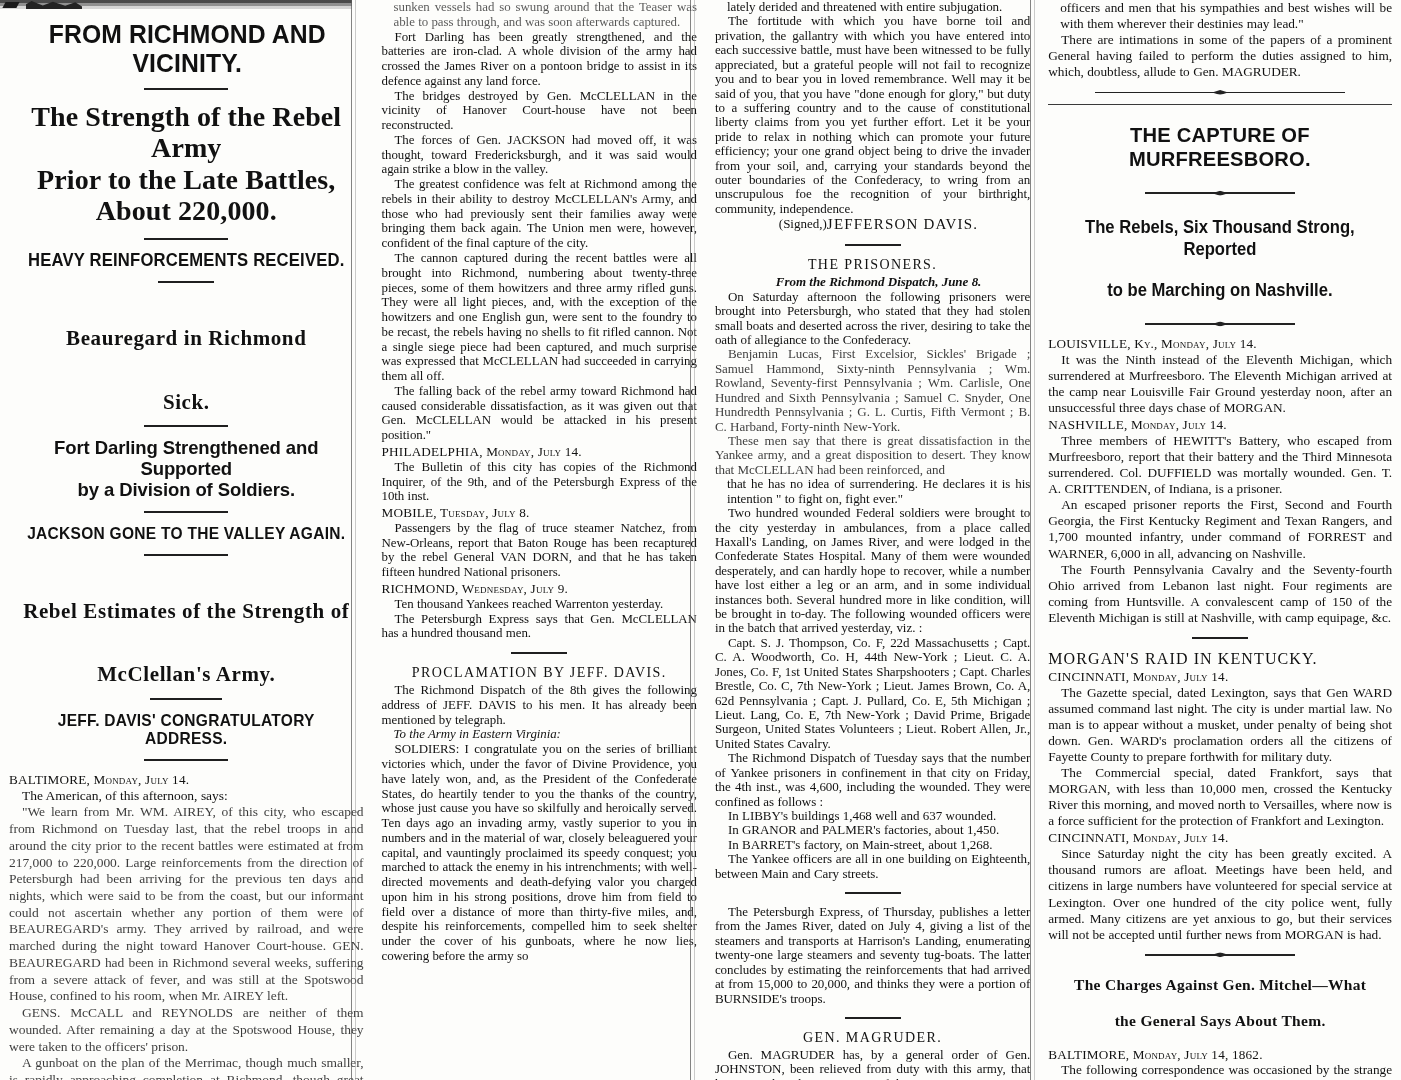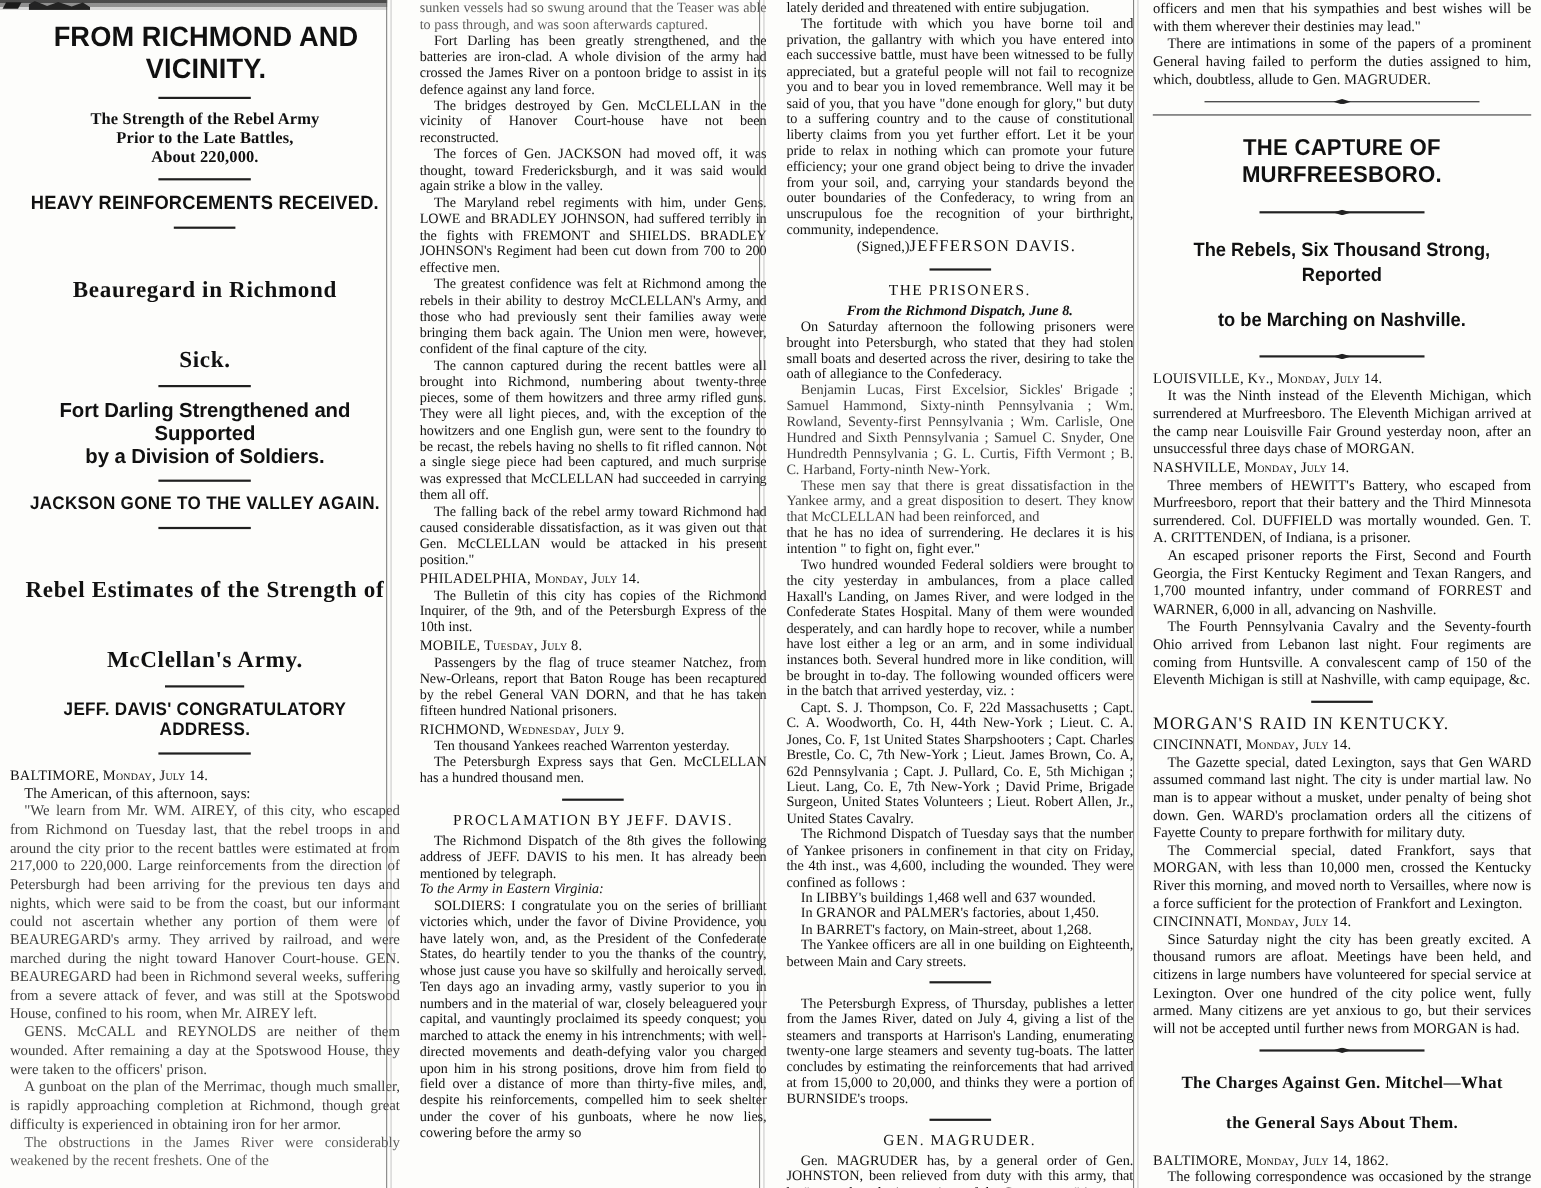--- a/index.html
+++ b/index.html
@@ -65,21 +65,21 @@
   .hd-main{
     font-family:"Liberation Sans", sans-serif;
     font-size:25.5px;
     letter-spacing:.1px;
     transform:scaleX(.97);
     margin:4px 0 0 0;
     padding-left:2px;
   }
   .hd-serif-lg{
     font-family:"Liberation Serif", serif;
-    font-size:15px;
+    font-size:28px;
     font-weight:bold;
     letter-spacing:.1px;
   }
   .hd-sans-md{
     font-family:"Liberation Sans", sans-serif;
     font-size:18.5px;
     letter-spacing:-.1px;
   }
   .hd-slab{
     font-family:"Liberation Serif", serif;
@@ -168,21 +168,21 @@
   
   p.b{
     margin:0;
     font-size:13.2px;
     line-height:1.172;
     text-align:justify;
     text-indent:13px;
     letter-spacing:-.05px;
     word-spacing:.2px;
   }
-  p.b.noind{text-indent:0;}
+  p.b.noind{text-indent:0;margin-left:12px;}
   .dateline{
     text-align:left;
     font-size:13.2px;
     line-height:1.2;
     margin:1px 0 0 0;
     padding-right:2px;
   }
   .sc{font-variant:small-caps;letter-spacing:.2px;}
   .it{font-style:italic;}
   .col-3 p.b{font-size:13px;line-height:1.11;}
@@ -257,21 +257,20 @@
       <p class="b fade">GENS. McCALL and REYNOLDS are neither of them wounded. After remaining a day at the Spotswood House, they were taken to the officers' prison.</p>
       <p class="b fade">A gunboat on the plan of the Merrimac, though much smaller, is rapidly approaching completion at Richmond, though great difficulty is experienced in obtaining iron for her armor.</p>
       <p class="b fade2">The obstructions in the James River were considerably weakened by the recent freshets. One of the</p>
     </div>
 
     <div class="col col-2">
       <p class="b noind fade2">sunken vessels had so swung around that the Teaser was able to pass through, and was soon afterwards captured.</p>
       <p class="b">Fort Darling has been greatly strengthened, and the batteries are iron-clad. A whole division of the army had crossed the James River on a pontoon bridge to assist in its defence against any land force.</p>
       <p class="b">The bridges destroyed by Gen. McCLELLAN in the vicinity of Hanover Court-house have not been reconstructed.</p>
       <p class="b">The forces of Gen. JACKSON had moved off, it was thought, toward Fredericksburgh, and it was said would again strike a blow in the valley.</p>
-      <p class="b">The Maryland rebel regiments with him, under Gens. LOWE and BRADLEY JOHNSON, had suffered terribly in the fights with FREMONT and SHIELDS. BRADLEY JOHNSON's Regiment had been cut down from 700 to 200 effective men.</p>
       <p class="b">The greatest confidence was felt at Richmond among the rebels in their ability to destroy McCLELLAN's Army, and those who had previously sent their families away were bringing them back again. The Union men were, however, confident of the final capture of the city.</p>
       <p class="b">The cannon captured during the recent battles were all brought into Richmond, numbering about twenty-three pieces, some of them howitzers and three army rifled guns. They were all light pieces, and, with the exception of the howitzers and one English gun, were sent to the foundry to be recast, the rebels having no shells to fit rifled cannon. Not a single siege piece had been captured, and much surprise was expressed that McCLELLAN had succeeded in carrying them all off.</p>
       <p class="b">The falling back of the rebel army toward Richmond had caused considerable dissatisfaction, as it was given out that Gen. McCLELLAN would be attacked in his present position."</p>
 
       <div class="dateline sc">PHILADELPHIA, Monday, July 14.</div>
       <p class="b">The Bulletin of this city has copies of the Richmond Inquirer, of the 9th, and of the Petersburgh Express of the 10th inst.</p>
 
       <div class="dateline sc">MOBILE, Tuesday, July 8.</div>
       <p class="b">Passengers by the flag of truce steamer Natchez, from New-Orleans, report that Baton Rouge has been recaptured by the rebel General VAN DORN, and that he has taken fifteen hundred National prisoners.</p>
 

